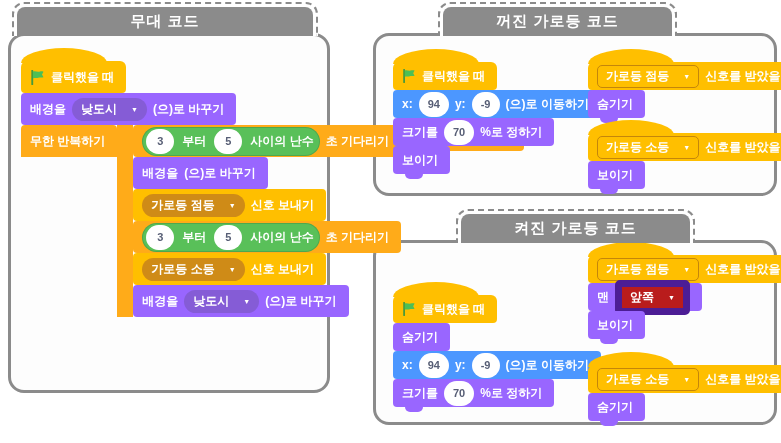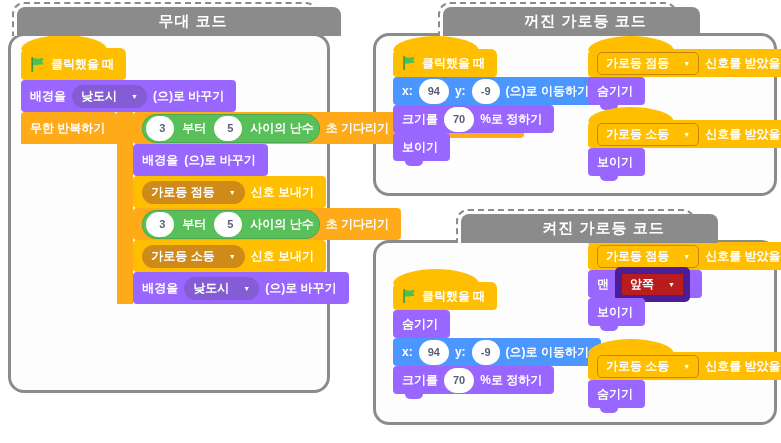--- a/index.html
+++ b/index.html
@@ -6,35 +6,35 @@
   #screen{position:relative;width:781px;height:443px;background:#fff;overflow:hidden;
           font-family:"Liberation Sans", sans-serif;}
 
   
   .panel-body{position:absolute;box-sizing:border-box;background:#FDFDFD;
               border:3px solid #8B8B8B;border-radius:16px;}
   .tabwrap{position:absolute;box-sizing:border-box;border:2px dashed #8B8B8B;border-bottom:none;
            border-radius:12px 12px 0 0;padding:3px 3px 0 3px;background:#fff;z-index:5;}
   .tab{width:100%;height:100%;background:#8B8B8B;border-radius:8px 8px 0 0;
        display:flex;align-items:center;justify-content:center;
-       color:#fff;font-weight:700;font-size:15px;letter-spacing:1px;padding-left:28px;}
+       color:#fff;font-weight:700;font-size:15px;letter-spacing:1px;}
 
   
   .stack{position:absolute;display:flex;flex-direction:column;align-items:flex-start;z-index:3;}
   .block{position:relative;display:flex;align-items:center;gap:6px;height:32px;
          padding:0 12px 0 9px;border-radius:4px;width:max-content;
          color:#fff;font-weight:700;font-size:12px;white-space:nowrap;}
   .rp .block{height:28px;}
   .ev{background:#FFBF00;}
   .ctl{background:#FFAB19;}
   .lks{background:#9966FF;}
   .mot{background:#4C97FF;}
 
   
-  .hat{border-radius:6px 6px 4px 4px;}
+  .hat{border-radius:6px 6px 4px 4px;margin-top:13px;}
   .hat::before{content:"";position:absolute;top:-13px;left:0;width:86px;height:15px;
                background:inherit;border-radius:43px 43px 0 0 / 15px 15px 0 0;}
 
   
   .nub::after{content:"";position:absolute;bottom:-5px;left:12px;width:18px;height:6px;
               background:inherit;border-radius:0 0 5px 5px;}
 
   
   .cblock{display:flex;flex-direction:row;align-items:flex-start;}
   .cbody{display:flex;align-items:stretch;}
@@ -50,21 +50,21 @@
       padding:3px 9px;font-size:12px;font-weight:700;color:#fff;}
   .dd-lks{background:#855CD6;}
   .dd-ev{background:#CF8B17;}
   .dd-rect{border-radius:5px;padding:2px 8px;}
   .dd-rect.ev-f{background:#FFBF00;border:1px solid #C4860B;}
   .dd-rect.lks-f{background:#b91c1c;border:7px solid #4c1d95;}
   .arr{font-size:7px;line-height:1;}
 
   
   .num{background:#fff;color:#575E75;border-radius:999px;padding:7px 9px;
-       font-size:11px;font-weight:700;min-width:10px;text-align:right;line-height:1;}
+       font-size:11px;font-weight:700;min-width:10px;text-align:center;line-height:1;}
 
   
   .op{display:inline-flex;align-items:center;gap:6px;background:#59C059;
       border-radius:999px;padding:2px 4px 2px 4px;box-shadow:inset 0 0 0 1px rgba(0,0,0,0.12);}
   .op .optxt{padding:0 2px;}
 
   .flag-svg{flex:0 0 auto;}
 </style>
 </head>
 <body>

